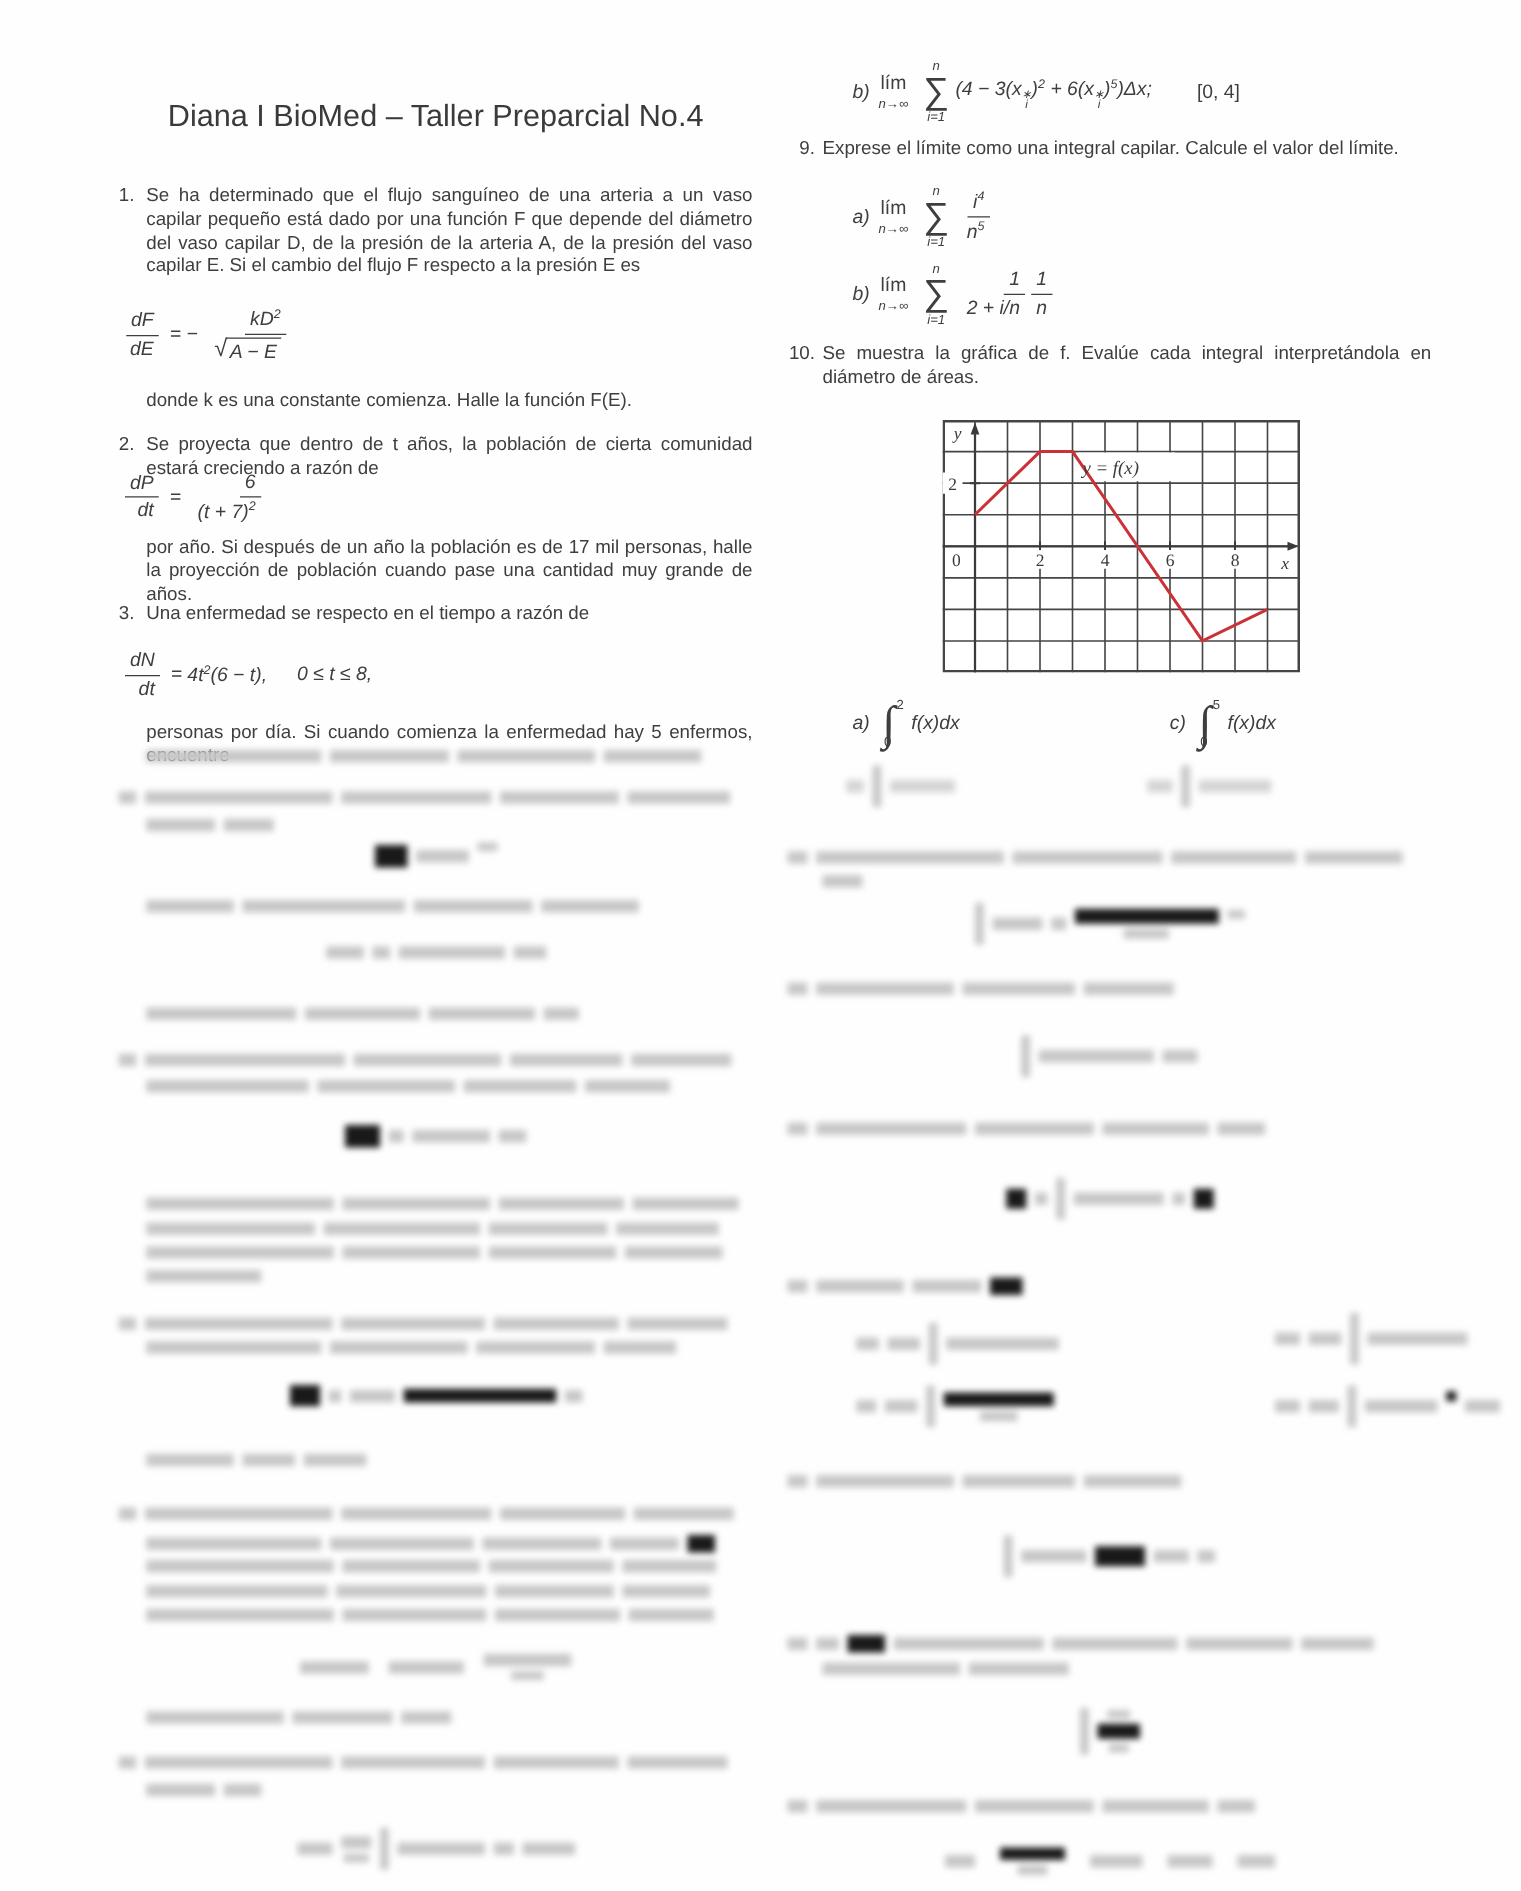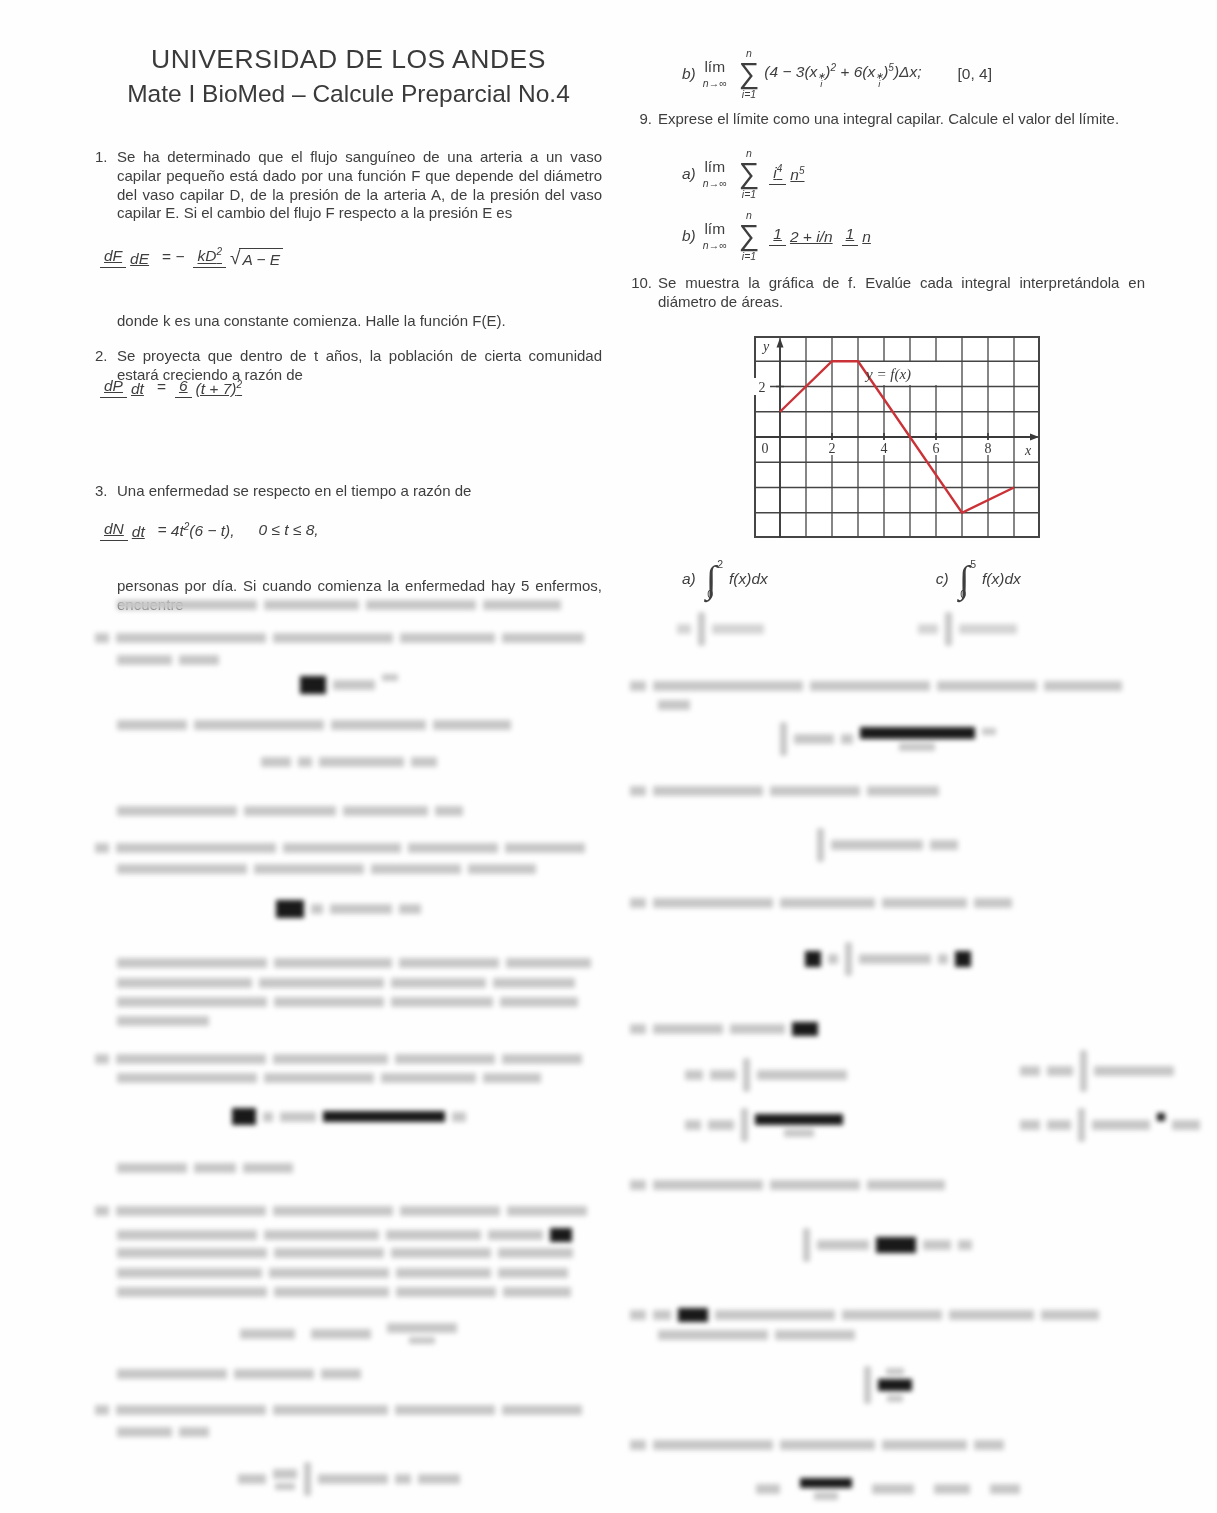--- a/index.html
+++ b/index.html
@@ -14,21 +14,21 @@
   .body-text{font-size:15px;line-height:18.8px;text-align:justify;}
   .jlast{text-align-last:justify;}
   .item{display:flex;gap:6px;}
   .no{flex:0 0 16px;white-space:nowrap;}
   #colR .no{flex:0 0 22px;text-align:right;}
   .cont{margin-left:22px;}
   
   .fline{position:absolute;display:flex;align-items:center;justify-content:center;
          font-size:15.5px;font-style:italic;}
   .fleft{justify-content:flex-start;}
-  .frac{display:inline-flex;flex-direction:row;align-items:center;margin:0 5px;line-height:1.15;text-decoration:underline;}
+  .frac{display:inline-flex;flex-direction:column;align-items:flex-end;margin:0 5px;line-height:1.15;}
   .frac .fn{padding:0 4px 2px;border-bottom:1.4px solid #3e3e3e;text-align:center;}
   .frac .fd{padding:2px 4px 0;text-align:center;}
   .rel{margin:0 4px;font-style:normal;}
   .sqrt{display:inline-flex;align-items:flex-start;}
   .sqrt .rs{font-style:normal;font-size:19px;line-height:1;margin-right:-1px;}
   .sqrt .rc{border-top:1.4px solid #3e3e3e;padding:2px 3px 0;}
   .lim{display:inline-flex;flex-direction:column;align-items:center;line-height:1;margin:0 7px;}
   .lim .lt{font-style:normal;font-size:15.5px;}
   .lim .lb{font-size:10.5px;margin-top:3px;}
   .bigop{display:inline-flex;flex-direction:column;align-items:center;line-height:1;margin:0 5px;}
@@ -59,22 +59,21 @@
   .graph{position:absolute;}
   .graph text{font-family:"Liberation Serif",serif;fill:#3a3a3a;}
 </style>
 </head>
 <body>
 
 <div class="page">
 
   <div class="col" id="colL">
 
-    <div class="abs t1" style="top:44px">UNIVERSIDAD DE LOS ANDES</div>
-    <div class="abs t2" style="top:80px">Mate I BioMed – Calcule Preparcial No.4</div>
+    <div class="abs t2" style="top:80px">Diana I BioMed – Taller Preparcial No.4</div>
 
     <div class="abs body-text item" style="top:148px">
       <span class="no">1.</span>
       <span>Se ha determinado que el flujo sanguíneo de una arteria a un vaso capilar pequeño está dado por una función F que depende del diámetro del vaso capilar D, de la presión de la arteria A, de la presión del vaso capilar E. Si el cambio del flujo F respecto a la presión E es</span>
     </div>
 
     <div class="fline" style="top:246px">
       <span class="frac">
           <span class="fn">dF</span>
           <span class="fd">dE</span>
@@ -101,20 +100,21 @@
           <span class="fn">dP</span>
           <span class="fd">dt</span>
         </span>
       <span class="rel">=</span>
       <span class="frac">
         <span class="fn">6</span>
         <span class="fd"><span>(t + 7)</span><sup class="s">2</sup></span>
       </span>
     </div>
 
+    <div class="abs body-text cont" style="top:429px">por año. Si después de un año la población es de 17 mil personas, halle la proyección de población cuando pase una cantidad muy grande de años.</div>
 
     <div class="abs body-text item" style="top:482px">
       <span class="no">3.</span>
       <span>Una enfermedad se respecto en el tiempo a razón de</span>
     </div>
 
     <div class="fline" style="top:520px">
       <span class="frac">
           <span class="fn">dN</span>
           <span class="fd">dt</span>

